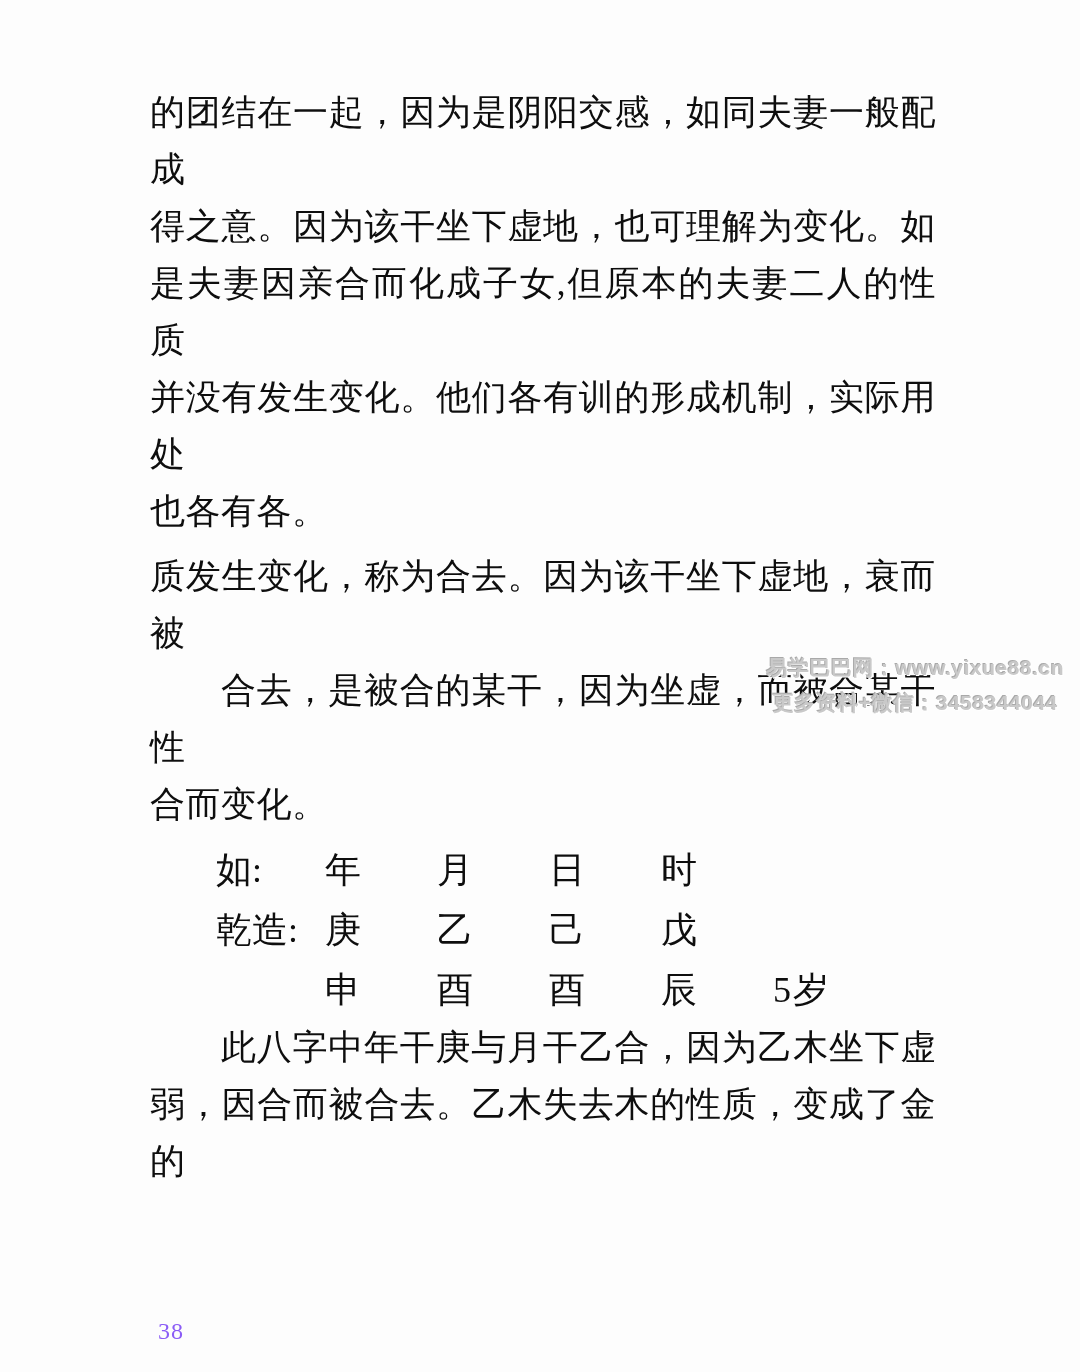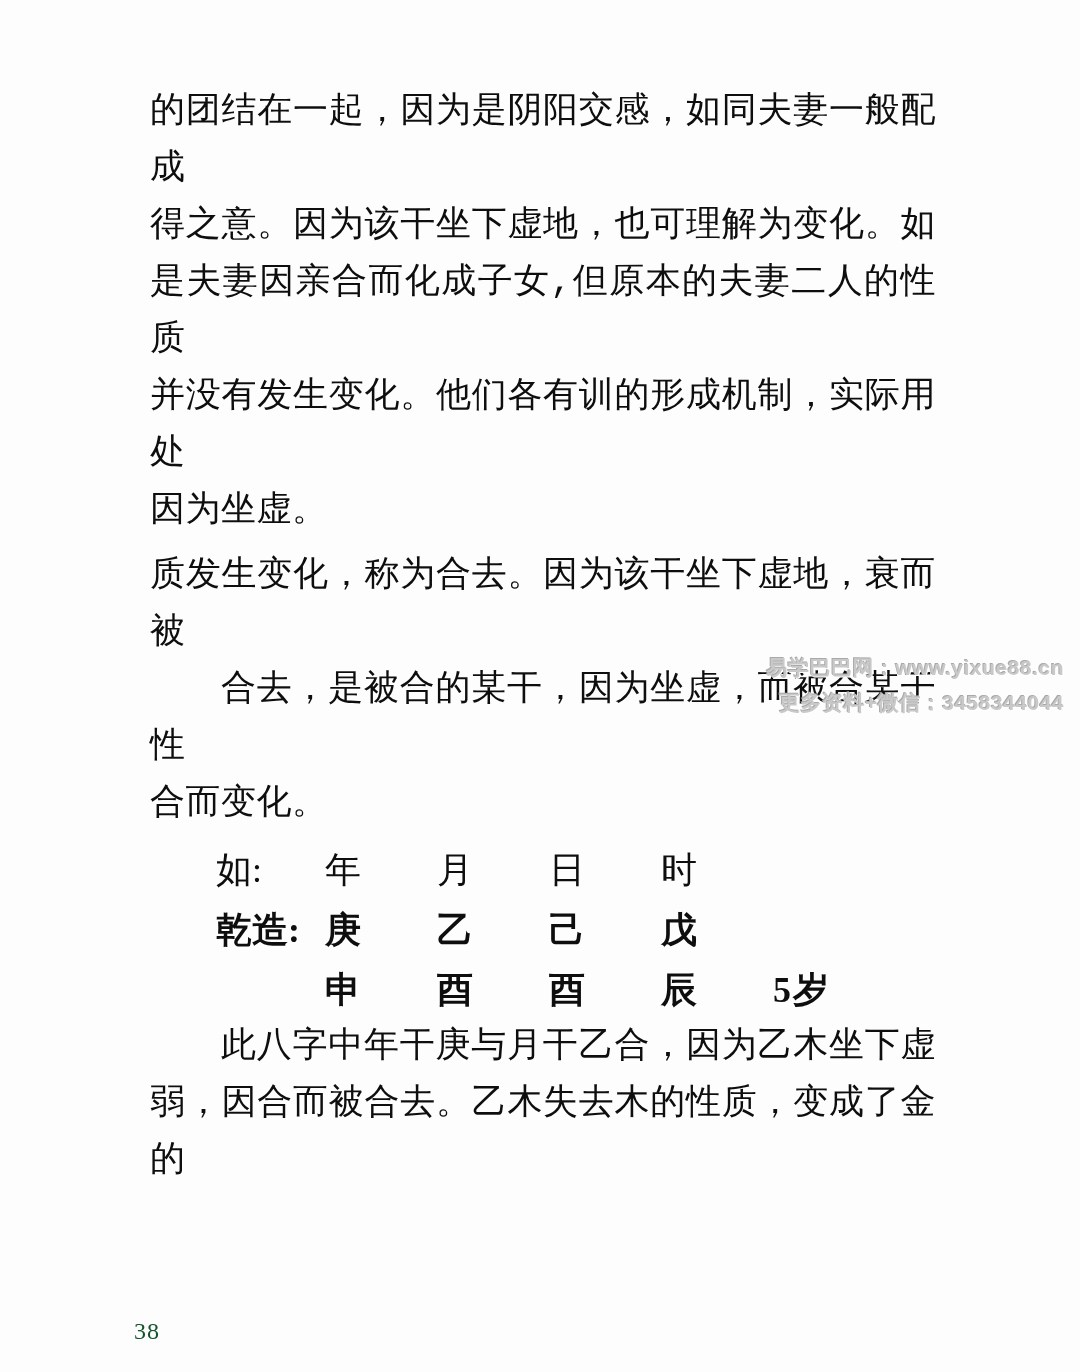--- a/index.html
+++ b/index.html
@@ -4,66 +4,66 @@
 <style>
   html,body{margin:0;padding:0;}
   body{
     width:1080px;height:1372px;position:relative;overflow:hidden;
     background:#fdfdfd;color:#0e0e0e;
     font-family:"Liberation Serif","DejaVu Serif",serif;
   }
   .content{
     position:absolute;left:150px;top:84px;width:786px;
   }
-  .para{margin:0 0 0 0;padding:0;font-family:Liberation Mono, monospace;}
+  .para{margin:0 0 0 0;padding:0;}
   .para + .para{margin-top:8px;}
   .line{
     font-size:35px;line-height:57px;
     text-align:justify;text-align-last:justify;
     letter-spacing:0.5px;
   }
   .line.end{text-align-last:left;}
   .line.ind{text-indent:71px;}
   
   .pillar-row{
     display:flex;align-items:flex-start;
     padding-left:66px;font-size:36px;line-height:58px;
     margin-top:2px;
   }
   .pillar-table{margin-top:8px;}
   .pillar-row .plabel{width:109px;flex:none;}
   .pillar-row .pcell{width:112px;flex:none;}
   .pillar-row .page-cell{flex:none;letter-spacing:2px;}
-  .pillar-row.bold{font-weight:bold;}
+  .pillar-row.bold{font-weight:normal;}
   
   .watermark{
-    position:absolute;top:650px;right:16px;text-align:right;
+    position:absolute;top:650px;right:16px;text-align:center;
     font-family:"Liberation Sans","DejaVu Sans",sans-serif;
     font-size:21px;font-weight:bold;line-height:35px;
     color:#c9c9c9;
     text-shadow:-1px -1px 0 #a9a9a9, 1px 1px 0 #ffffff;
     letter-spacing:0.5px;
   }
   
   .page-number{
-    position:absolute;left:134px;top:1318px;
-    font-size:24px;color:#14532d;letter-spacing:1px;
+    position:absolute;left:158px;top:1318px;
+    font-size:24px;color:#8b5cf6;letter-spacing:1px;
   }
 </style>
 </head>
 <body>
 
 <div class="content">
 
   <div class="para">
     <div class="line">的团结在一起，因为是阴阳交感，如同夫妻一般配成</div>
     <div class="line">得之意。因为该干坐下虚地，也可理解为变化。如</div>
     <div class="line">是夫妻因亲合而化成子女,但原本的夫妻二人的性质</div>
     <div class="line">并没有发生变化。他们各有训的形成机制，实际用处</div>
-    <div class="line end">因为坐虚。</div>
+    <div class="line end">也各有各。</div>
   </div>
 
   <div class="para">
     <div class="line">质发生变化，称为合去。因为该干坐下虚地，衰而被</div>
     <div class="line ind">合去，是被合的某干，因为坐虚，而被合某干性</div>
     <div class="line end">合而变化。</div>
   </div>
 
   <div class="pillar-table">
     <div class="pillar-row">

